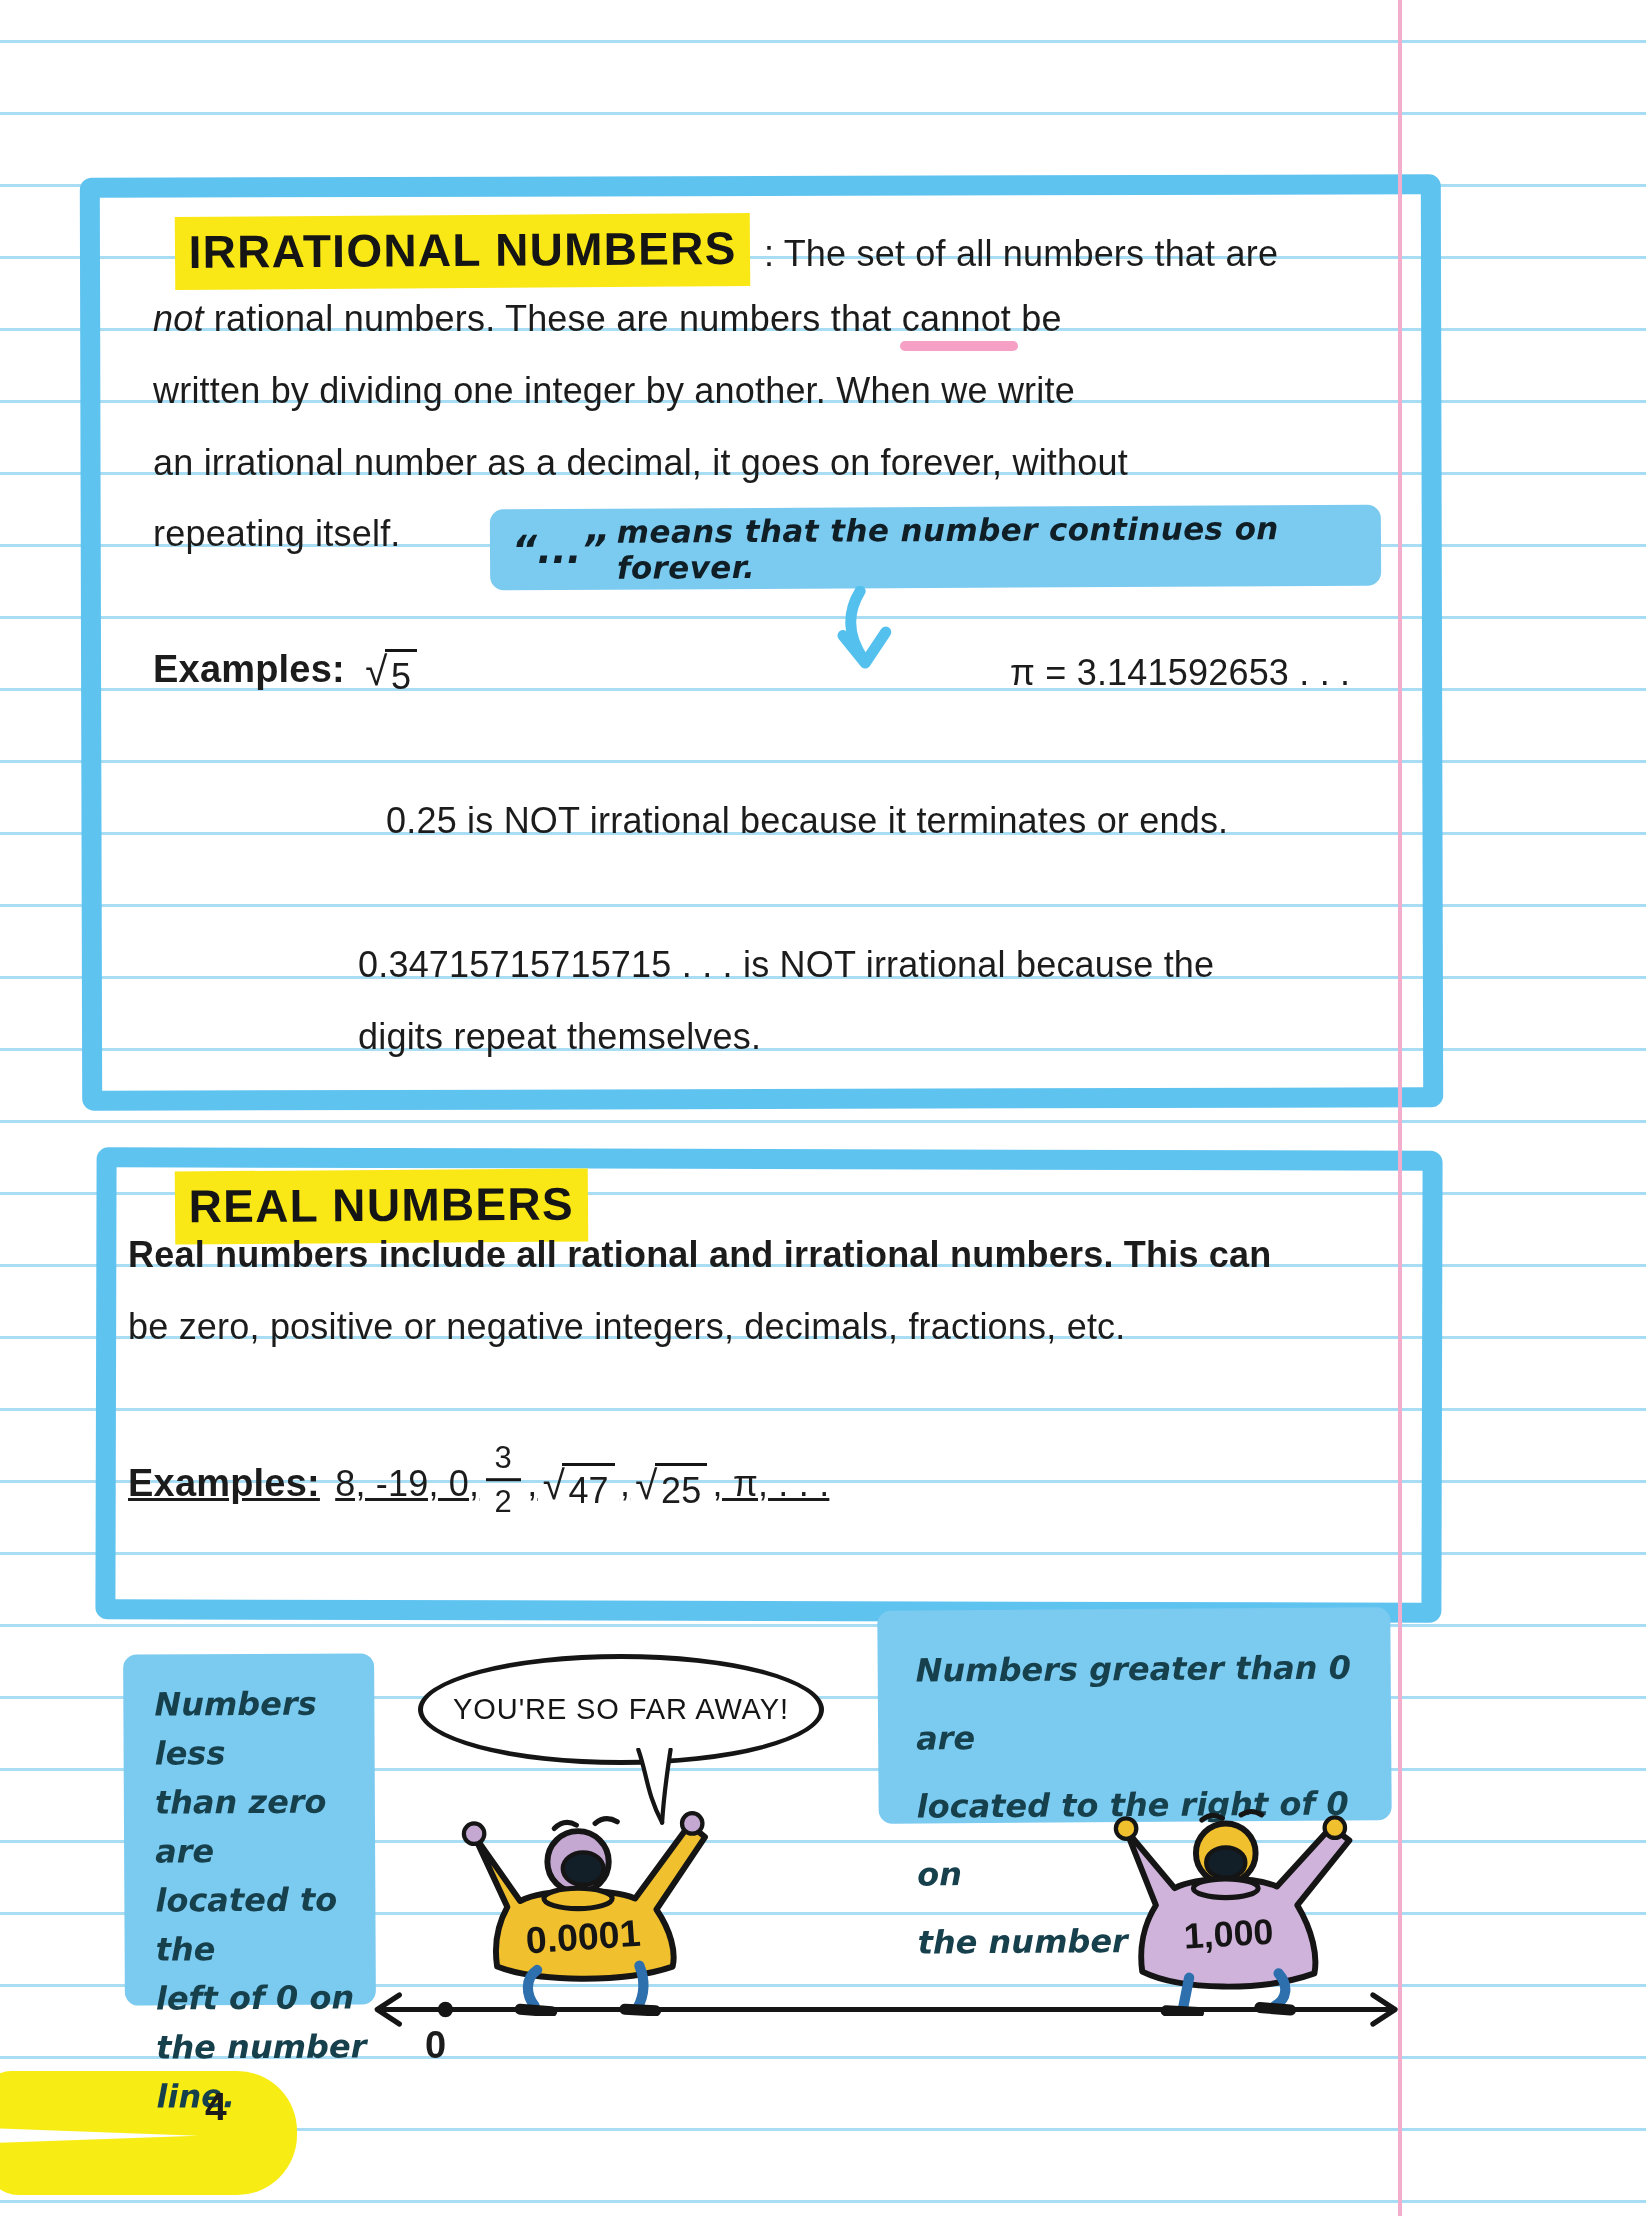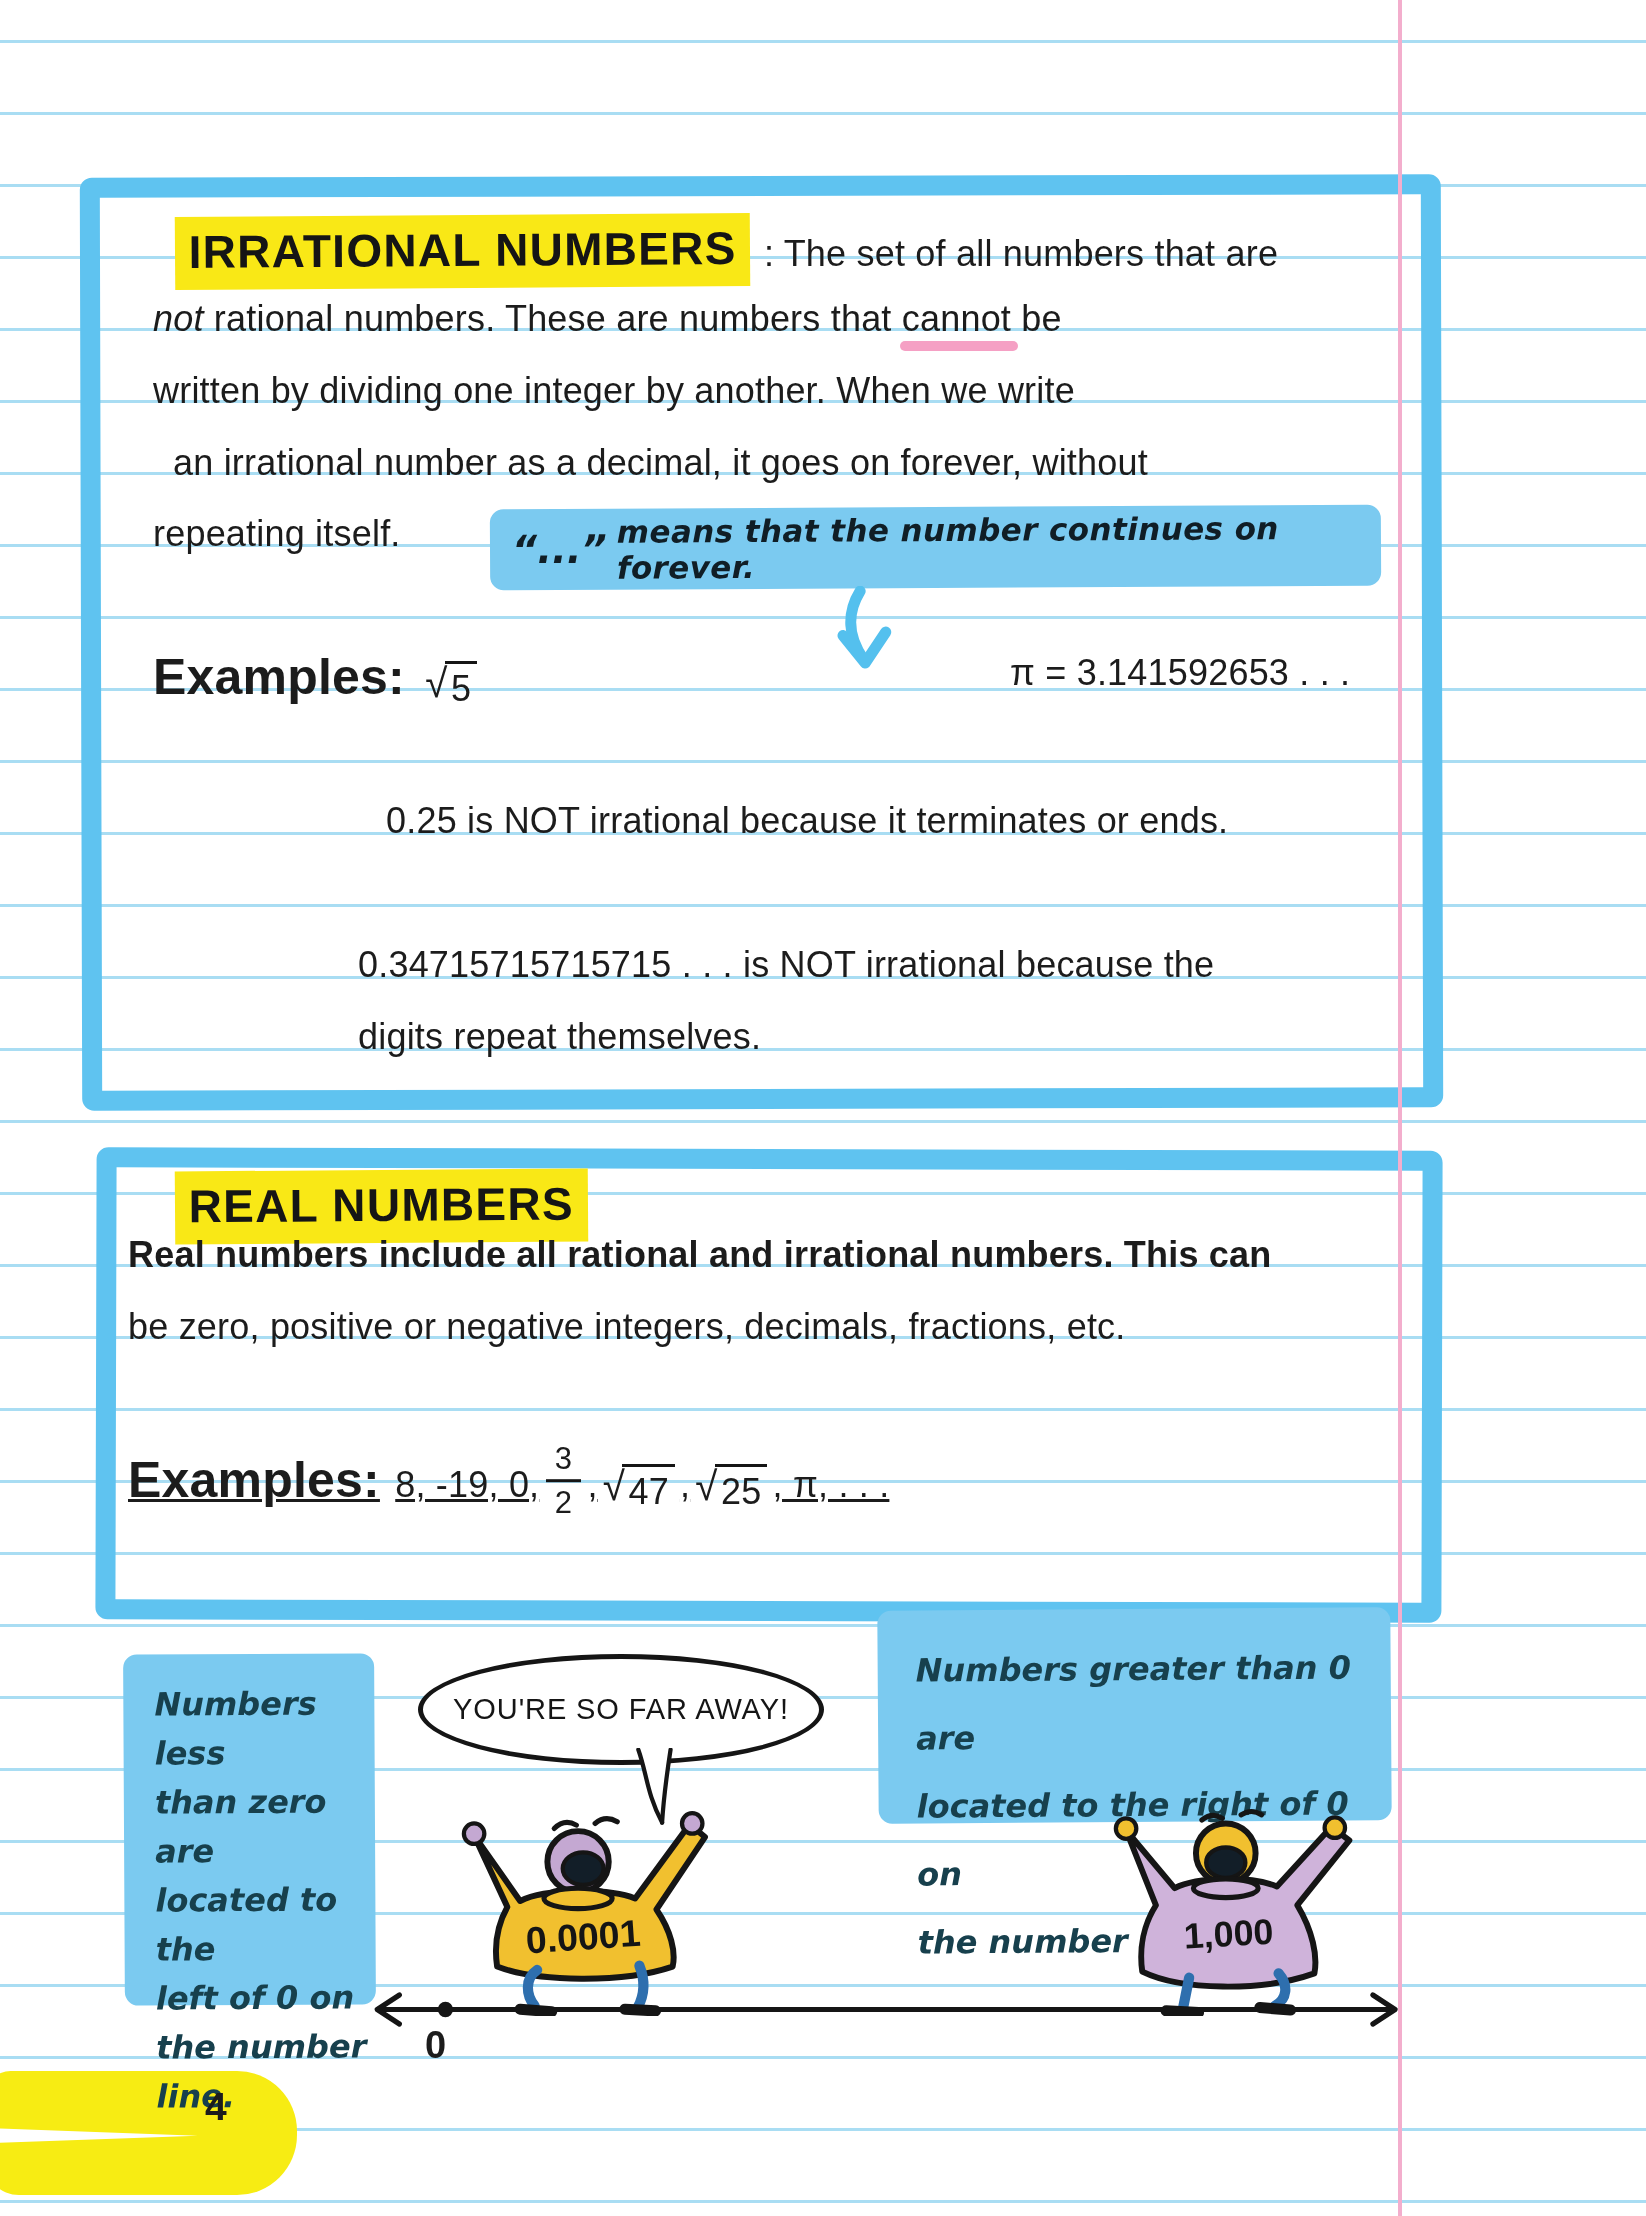--- a/index.html
+++ b/index.html
@@ -36,21 +36,21 @@
     background:#f9e816;color:#151515;font-weight:800;font-size:46px;
     letter-spacing:1.3px;padding:6.8px 13.6px 8.5px;display:inline-block;
     transform:rotate(-0.4deg);white-space:nowrap;
   }
   .it{font-style:italic;}
   .pink-u{position:relative;}
   .pink-u::after{
     content:"";position:absolute;left:-1.7px;right:-6.8px;bottom:-12px;height:10.2px;
     background:#f5a0c4;border-radius:6px;
   }
-  .ex-label{font-weight:700;font-size:50px;margin-right:15.3px;}
+  .ex-label{font-weight:700;font-size:38px;margin-right:15.3px;}
   .sqrt{display:inline-flex;align-items:flex-start;margin:0 5.1px;}
   .sqrt .s{font-size:1.12em;line-height:.95;transform:translateY(2.6px);margin-right:-2.6px;}
   .sqrt .rad{border-top:3.4px solid #151515;padding:1.7px 6px 0;}
   .frac{display:inline-flex;flex-direction:column;align-items:center;
         font-size:31px;line-height:1;vertical-align:middle;transform:translateY(-6.8px);margin:0 6.8px;}
   .frac .fn{padding:0 8.5px 5.1px;}
   .frac .fd{border-top:3.4px solid #151515;padding:5.1px 8.5px 0;}
   
   .note-box{
     position:absolute;left:490px;top:507px;width:891px;height:81px;
@@ -107,21 +107,21 @@
 <div class="defbox box1"></div>
 
 <div class="line head-line" style="left:157px;top:215px;">
   <span class="term">IRRATIONAL NUMBERS</span>
   <span>: The set of all numbers that are</span>
 </div>
 <div class="line" style="left:153px;top:296px;">
   <span class="it">not</span><span> rational numbers. These are numbers that </span><span class="pink-u">cannot</span><span> be</span>
 </div>
 <div class="line" style="left:153px;top:368px;">written by dividing one integer by another. When we write</div>
-<div class="line" style="left:153px;top:440px;margin-left:20px;">an irrational number as a decimal, it goes on forever, without</div>
+<div class="line" style="left:153px;top:440px;">an irrational number as a decimal, it goes on forever, without</div>
 <div class="line" style="left:153px;top:511px;">repeating itself.</div>
 
 <div class="note-box hand">
   <span class="q">“...”</span>
   <span class="r">means that the number continues on forever.</span>
 </div>
 
 <svg class="figure" style="left:831px;top:586px;" width="77" height="94" viewBox="0 0 90 110">
   <path d="M 34,6 C 18,32 20,60 38,86" fill="none" stroke="#54c0ee" stroke-width="13" stroke-linecap="round"></path>
   <polyline points="14,58 40,90 64,54" fill="none" stroke="#54c0ee" stroke-width="13" stroke-linecap="round" stroke-linejoin="round"></polyline>

